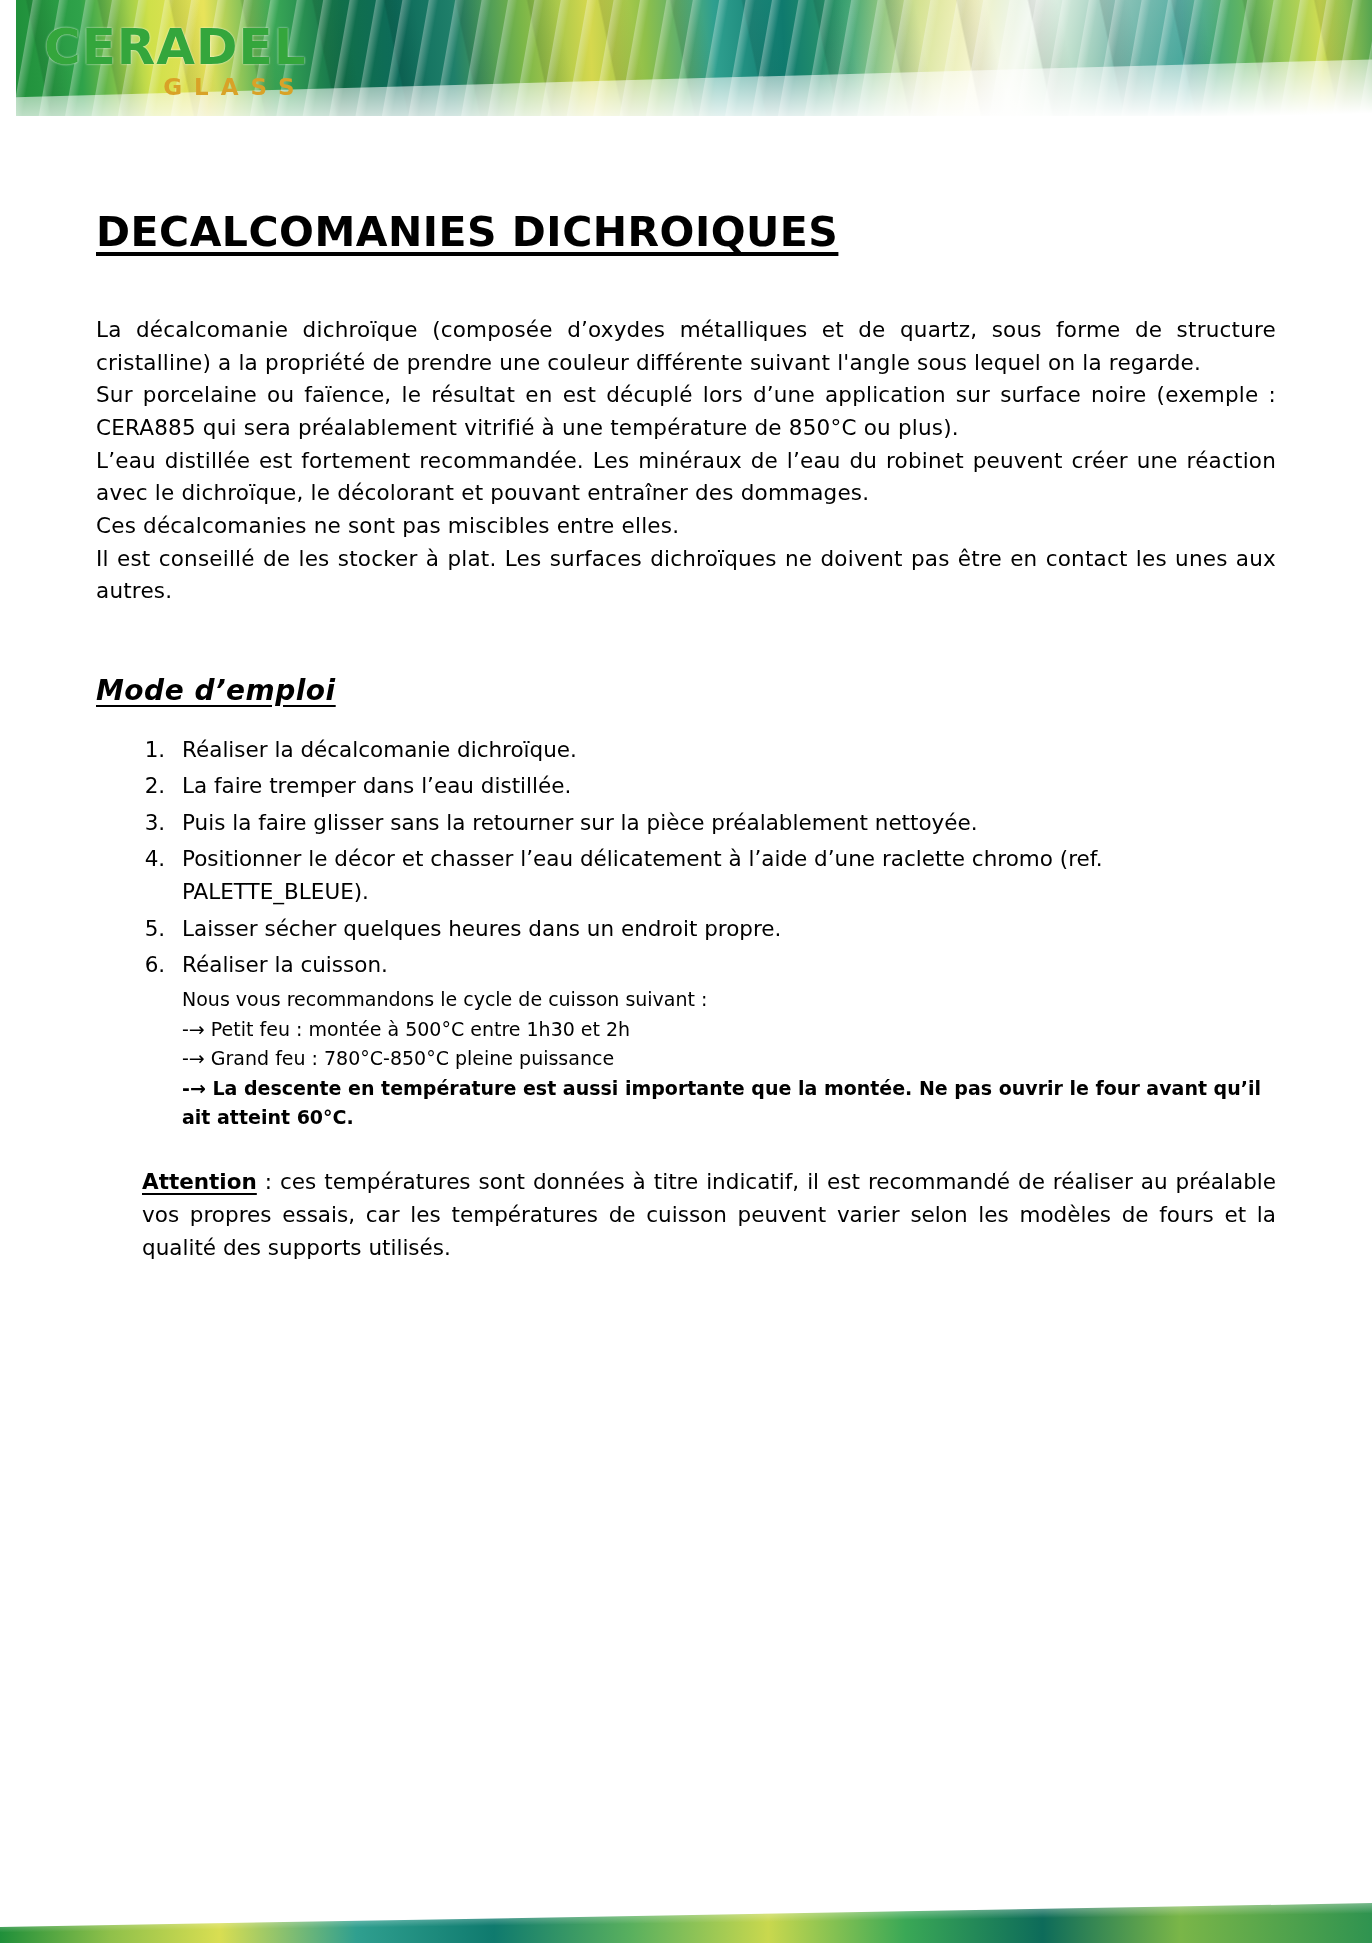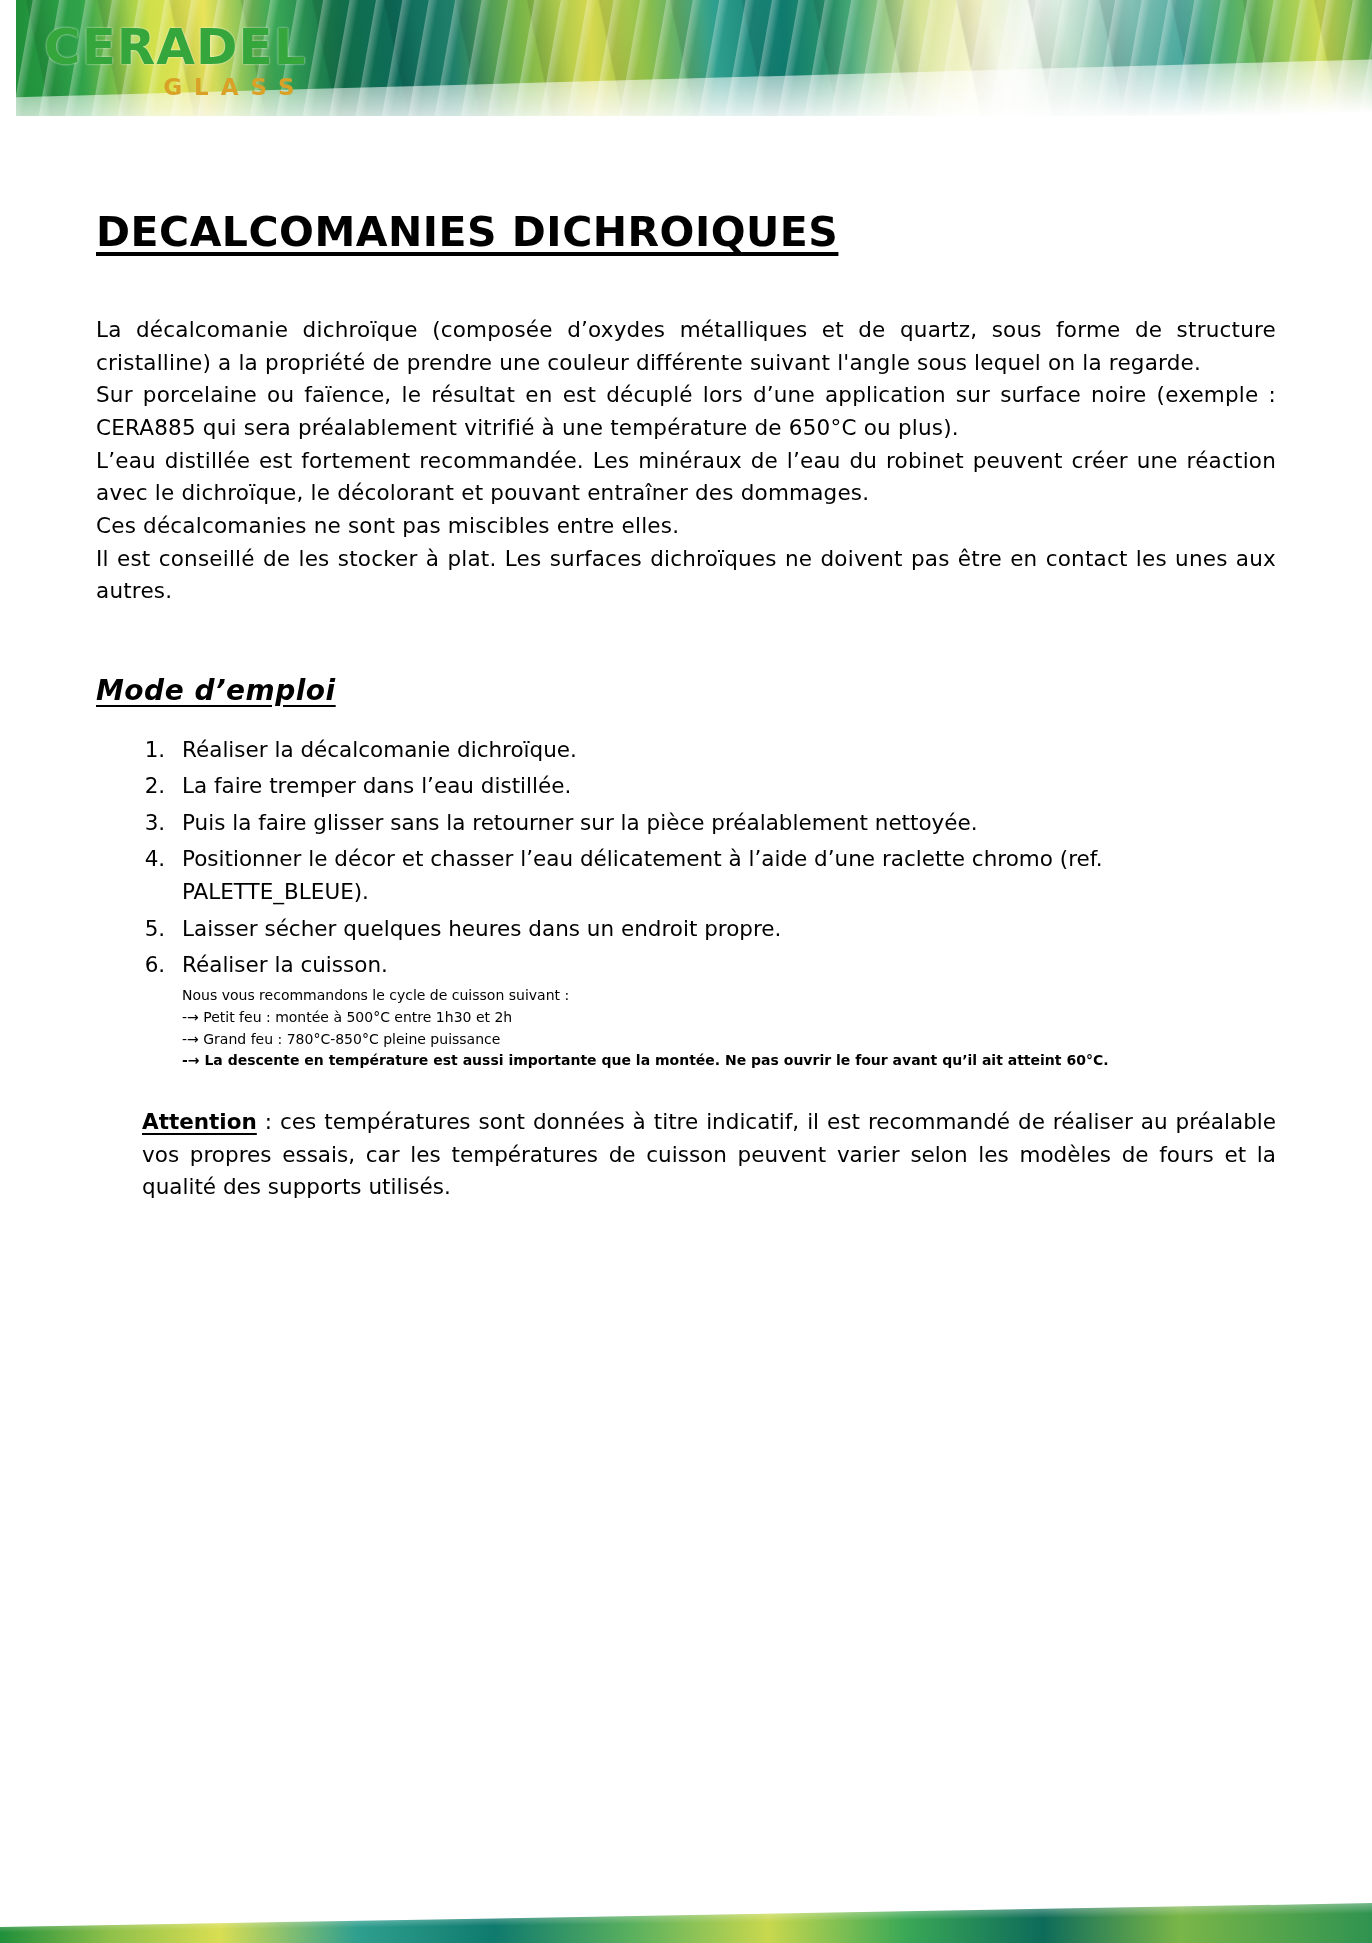--- a/index.html
+++ b/index.html
@@ -197,21 +197,21 @@
     line-height: 1.55;
   }
   ol.steps > li {
     margin-bottom: 3px;
     padding-left: 10px;
   }
   .sub-lines {
     margin-top: 4px;
   }
   .sub-lines .sub-line {
-    font-size: 14px;
+    font-size: 19px;
     line-height: 1.55;
   }
   .sub-lines .sub-line.wrap {
     text-align: left;
     font-weight: bold;
   }
 
   .attention-block {
     margin: 34px 0 0 46px;
     width: 1134px;
@@ -239,21 +239,21 @@
   </div>
 </div>
 
 <div class="page">
   <div class="content">
 
     <h1 class="doc-title">DECALCOMANIES DICHROIQUES</h1>
 
     <p class="para first">La décalcomanie dichroïque (composée d’oxydes métalliques et de quartz, sous forme de structure cristalline) a la propriété de prendre une couleur différente suivant l'angle sous lequel on la regarde.</p>
 
-    <p class="para gap-block">Sur porcelaine ou faïence, le résultat en est décuplé lors d’une application sur surface noire (exemple : CERA885 qui sera préalablement vitrifié à une température de 650°C ou plus).</p>
+    <p class="para gap-block">Sur porcelaine ou faïence, le résultat en est décuplé lors d’une application sur surface noire (exemple : CERA885 qui sera préalablement vitrifié à une température de 850°C ou plus).</p>
 
     <p class="para">L’eau distillée est fortement recommandée. Les minéraux de l’eau du robinet peuvent créer une réaction avec le dichroïque, le décolorant et pouvant entraîner des dommages.</p>
 
     <p class="para tight">Ces décalcomanies ne sont pas miscibles entre elles.</p>
 
     <p class="para">Il est conseillé de les stocker à plat. Les surfaces dichroïques ne doivent pas être en contact les unes aux autres.</p>
 
     <h2 class="section-title">Mode d’emploi</h2>
 
     <ol class="steps">

